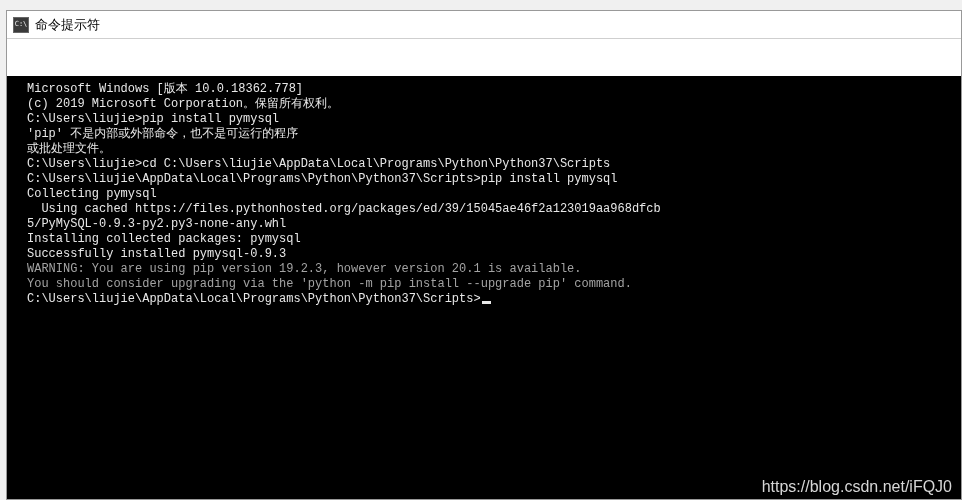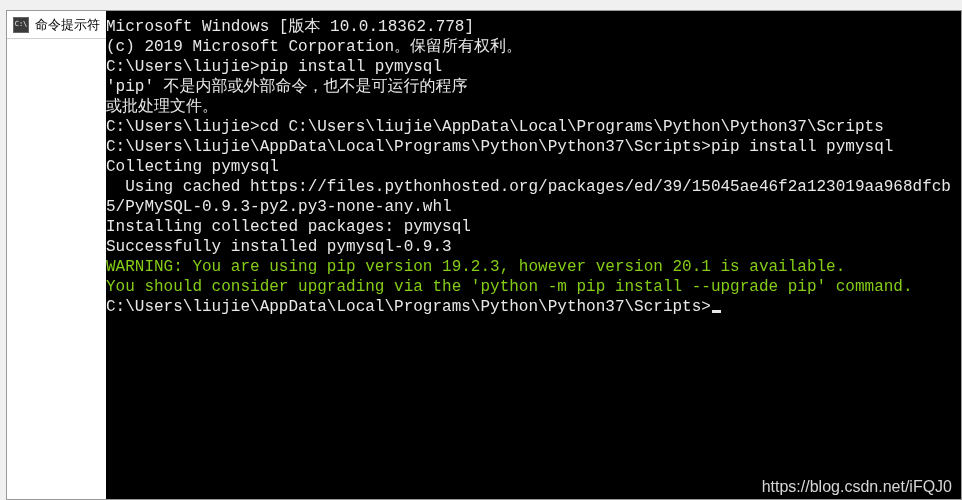--- a/index.html
+++ b/index.html
@@ -13,21 +13,21 @@
     }
     .window {
       position: absolute;
       top: 10px;
       left: 6px;
       right: 0;
       bottom: 0;
       background: #fff;
       border: 1px solid #999;
       display: flex;
-      flex-direction: row;
+      flex-direction: column;
     }
     .titlebar {
       height: 28px;
       background: #ffffff;
       border-bottom: 1px solid #cfcfcf;
       display: flex;
       align-items: center;
       padding: 0 6px;
       gap: 6px;
     }
@@ -50,29 +50,30 @@
     }
     .title-text {
       font-size: 13px;
       color: #000;
     }
     .terminal {
       flex: 1;
       background: #000;
       color: #e8e8e8;
       font-family: "NSimSun", "SimSun", Consolas, "Courier New", monospace;
-      font-size: 16px;
+      font-size: 12px;
       line-height: 1.25;
-      padding: 6px 4px 4px 0;
+      padding: 6px 4px 4px 20px;
       white-space: pre;
       overflow: hidden;
       letter-spacing: 0;
+      margin-top: 37px;
     }
     .term-line { display: block; }
-    .yellow { color: #84cc16; }
+    .yellow { color: #a3a3a3; }
     .cursor {
       display: inline-block;
       width: 9px;
       height: 3px;
       background: #e8e8e8;
       vertical-align: -2px;
       margin-left: 1px;
     }
     .watermark {
       position: absolute;

